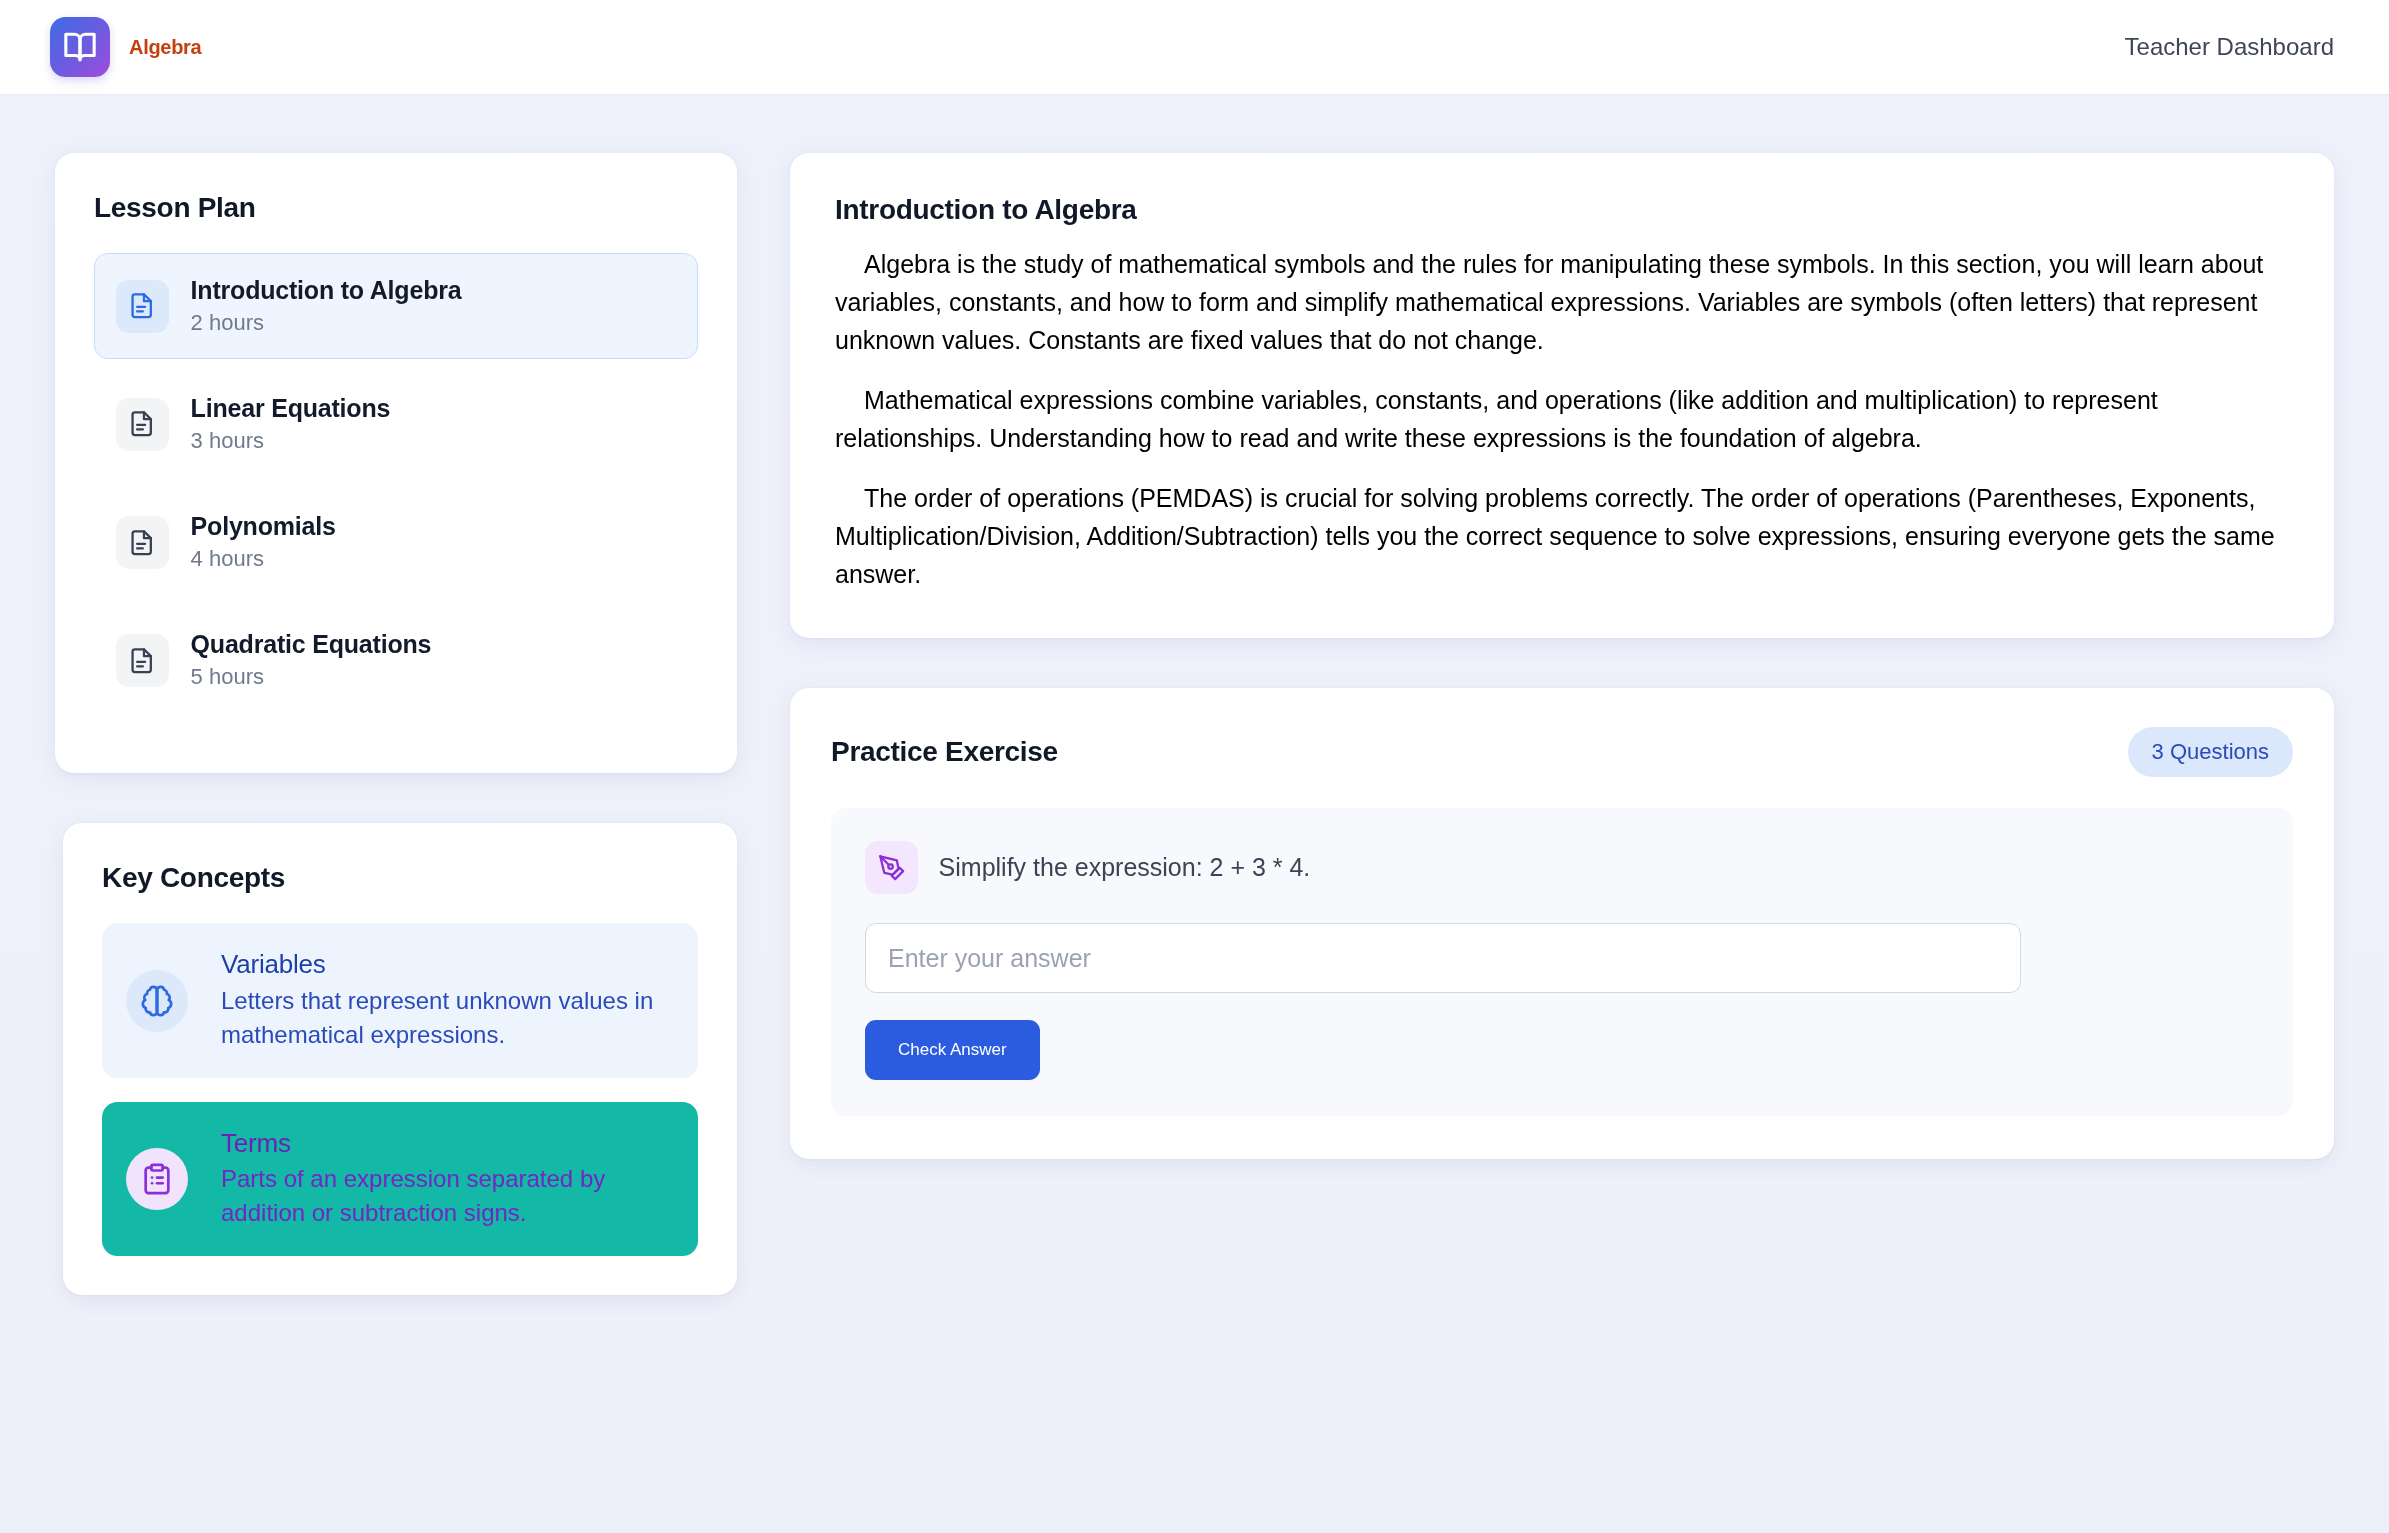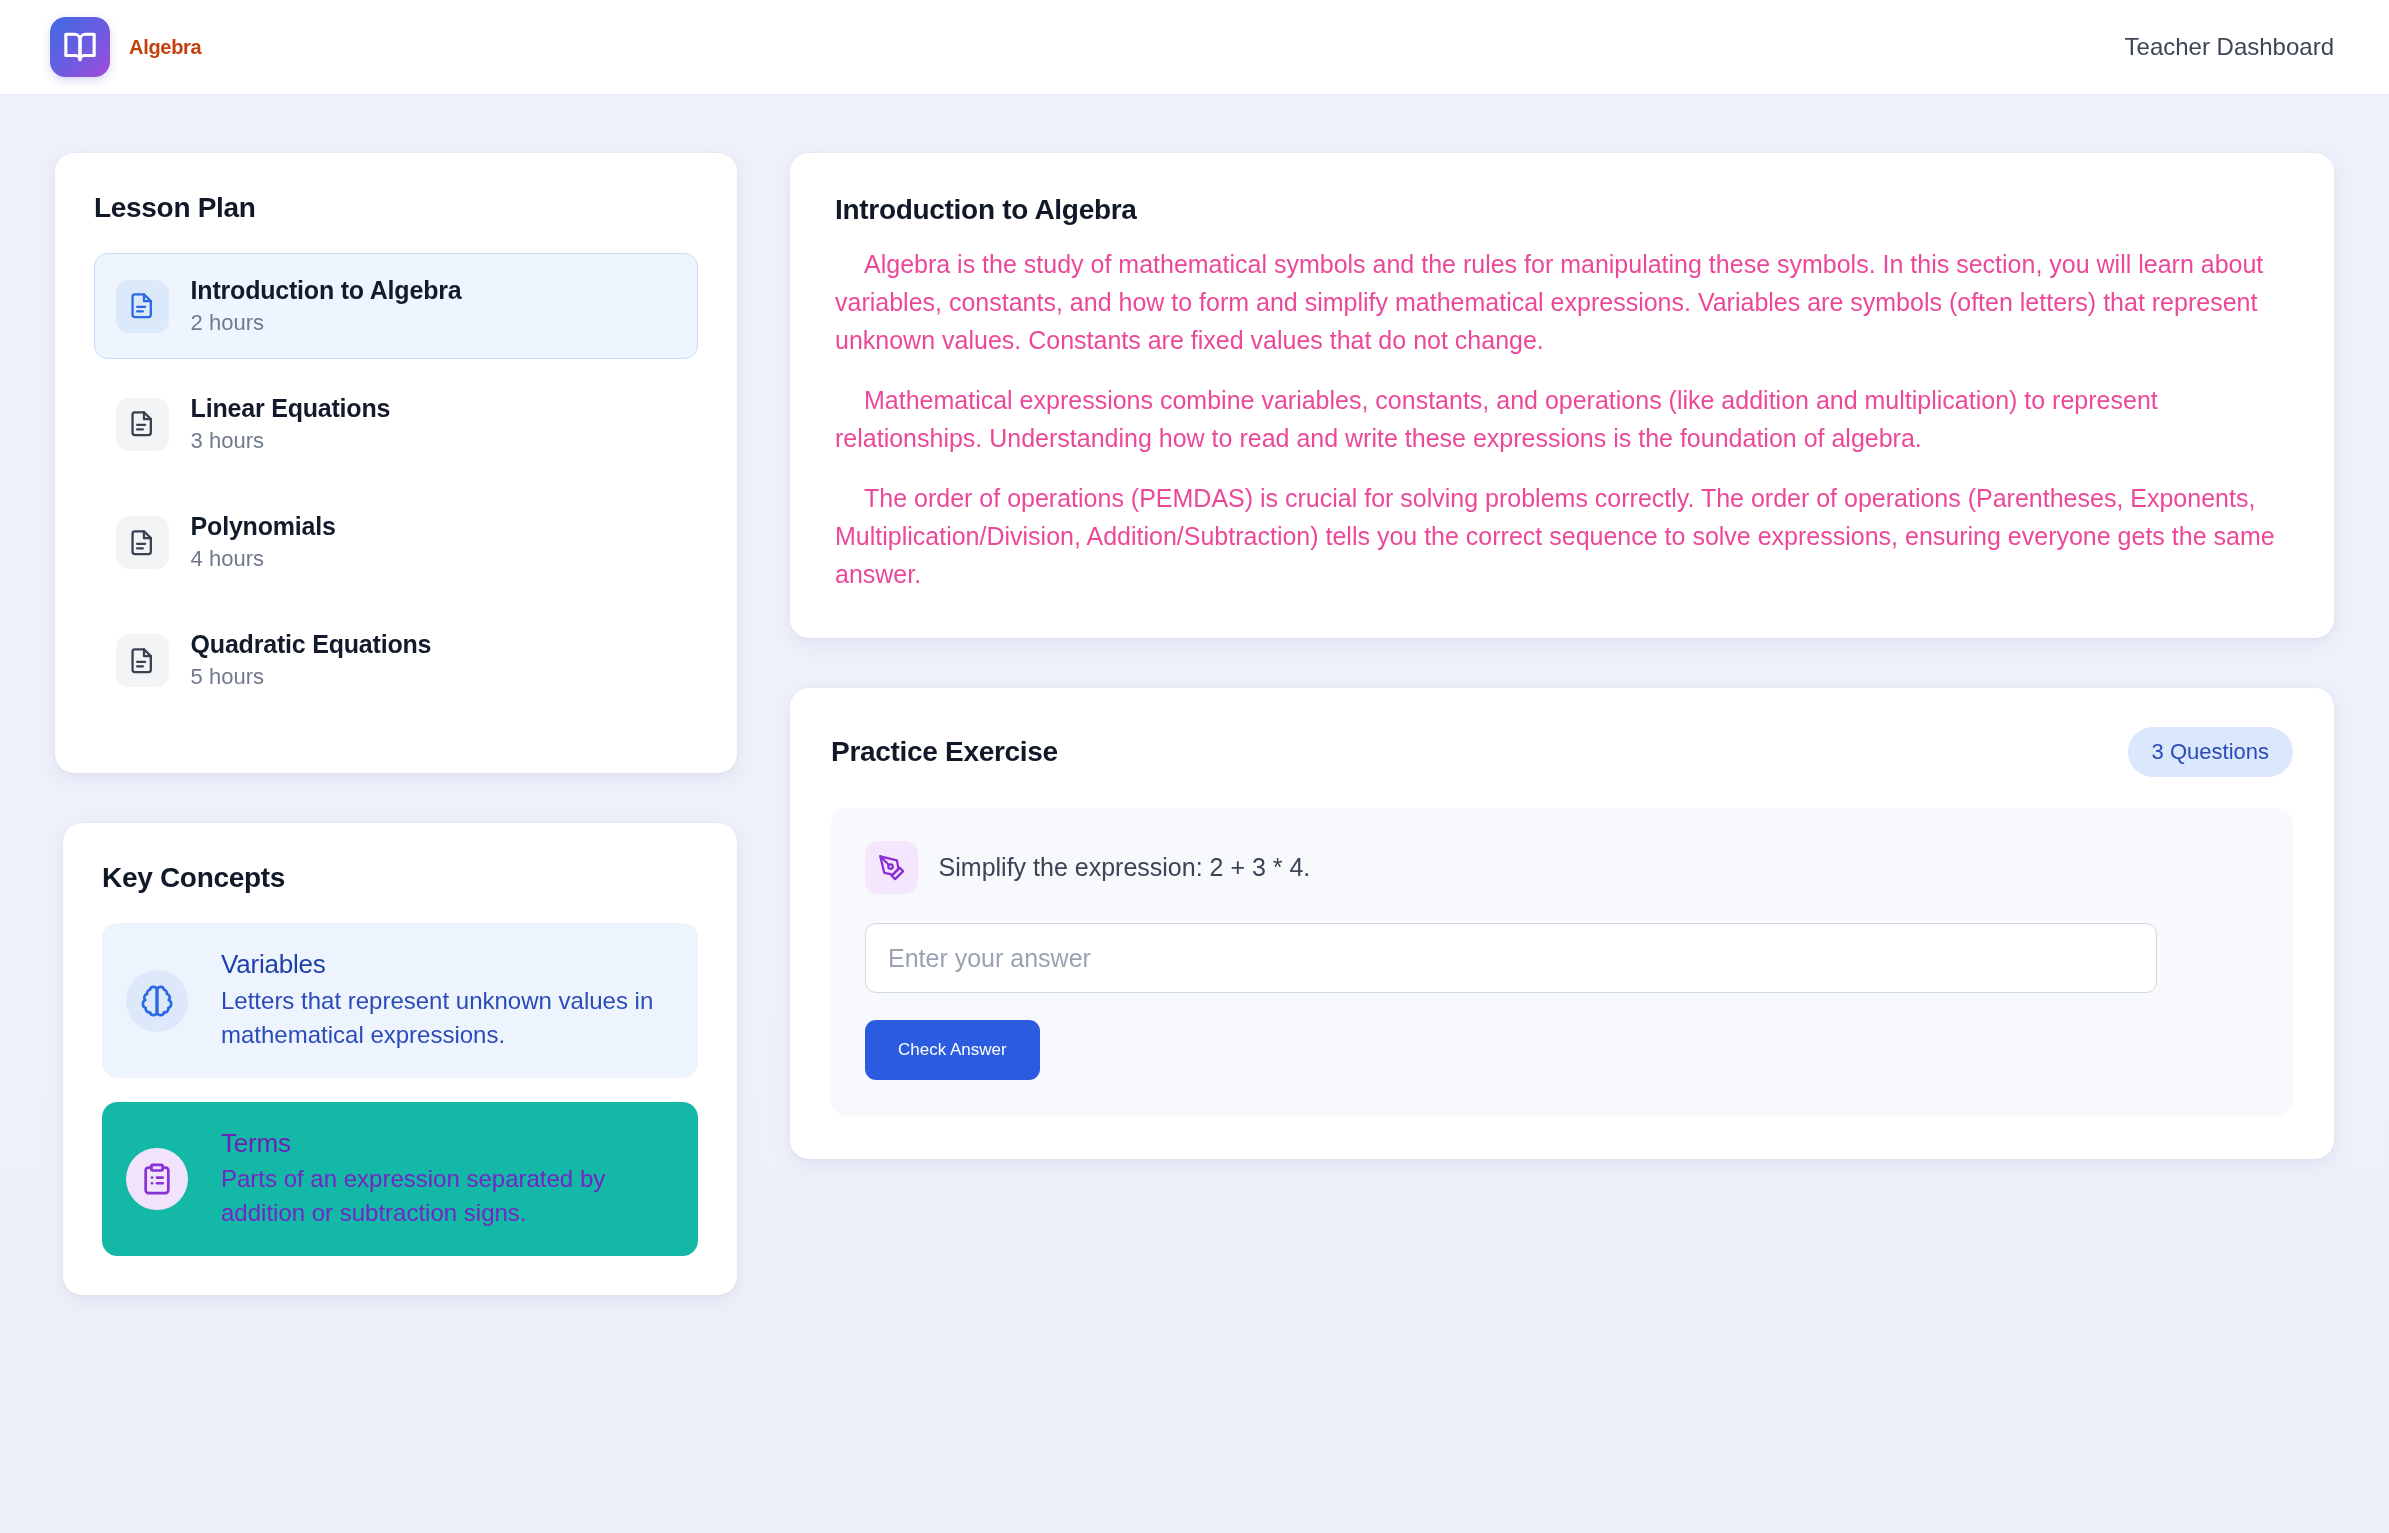--- a/index.html
+++ b/index.html
@@ -144,21 +144,21 @@
     max-width: 455px;
   }
   .concept.purple .concept-desc { color: #7326c4; }
 
   
   .lesson-content-card { padding: 41px 45px 45px 45px; }
   .lesson-body { margin-top: 19px; }
   .lesson-body p {
     font-size: 25px;
     line-height: 1.52;
-    color: #ec4899;
+    color: #000000;
     text-indent: 29px;
     margin-bottom: 22px;
   }
   .lesson-body p:last-child { margin-bottom: 0; }
 
   
   .practice-card { padding: 39px 41px 43px 41px; }
   .practice-head {
     display: flex;
     align-items: center;
@@ -189,21 +189,21 @@
     background: #f3e6fd;
     display: flex; align-items: center; justify-content: center;
     flex: 0 0 53px;
   }
   .exercise-text {
     font-size: 25px;
     color: #3b4354;
   }
   .answer-input {
     display: block;
-    width: 1292px;
+    width: 1156px;
     margin-top: 29px;
     height: 70px;
     border: 0.9px solid #d4d8e2;
     border-radius: 11px;
     background: #ffffff;
     font-size: 25px;
     font-family: "Liberation Sans", sans-serif;
     color: #1f2638;
     padding: 0 22px;
     outline: none;

